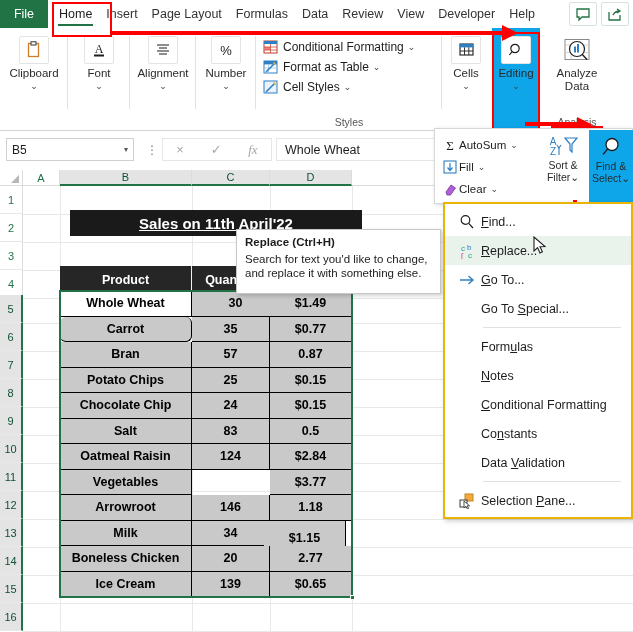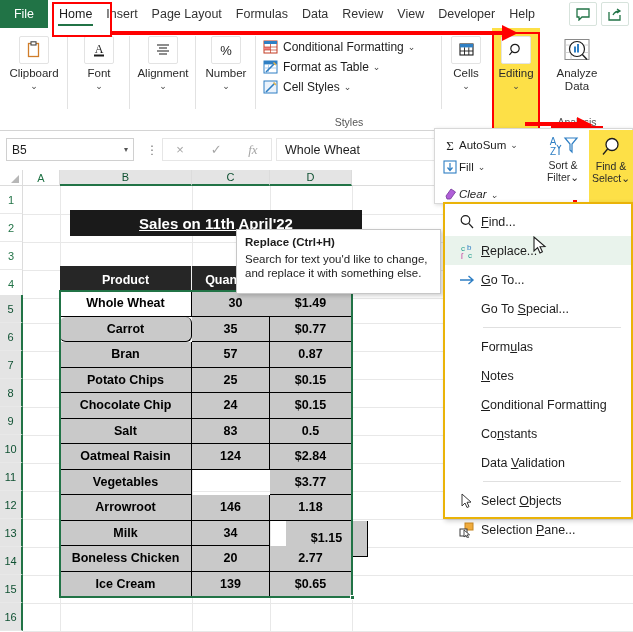--- a/index.html
+++ b/index.html
@@ -60,21 +60,21 @@
   .grp-name {
     position:absolute; bottom:3px; left:0; right:0; text-align:center;
     font-size:10.5px; color:#555;
   }
   .styles-rows { padding-top:9px; padding-left:6px; }
   .srow { display:flex; align-items:center; height:20px; font-size:12px; color:#1d1d1d; }
   .srow .sic { width:16px; height:15px; margin-right:5px; display:flex; align-items:center; justify-content:center; }
   .srow .scaret { margin-left:4px; font-size:9px; color:#444; }
 
   
-  .hl-green { background:#fde047; }
+  .hl-green { background:#0ea5e9; }
   .redbox { position:absolute; border:2.5px solid #ff0000; pointer-events:none; }
 
   
   .fbar { position:absolute; left:0; top:131px; width:633px; height:39px; background:#fff; }
   .namebox {
     position:absolute; left:6px; top:7px; width:128px; height:23px;
     border:1px solid #d0d0d0; background:#fff; display:flex; align-items:center;
     padding:0 5px; font-size:12px; color:#1d1d1d;
   }
   .namebox .nb-caret { margin-left:auto; font-size:8px; color:#555; }
@@ -365,21 +365,21 @@
         <div style="display: flex; align-items: center; height: 22px; font-size: 11.5px; color: rgb(29, 29, 29);">
           <span style="width:18px;display:flex;align-items:center;justify-content:center;">
             <svg width="14" height="14" viewBox="0 0 14 14">
               <rect x="1" y="1" width="12" height="12" fill="none" stroke="#2f7fc4" stroke-width="1.1"></rect>
               <path d="M7 3v7M4.5 7.5 7 10.5 9.5 7.5" fill="none" stroke="#2f7fc4" stroke-width="1.2"></path>
             </svg>
           </span>
           <span>Fill</span>
           <span style="margin-left:4px;font-size:9px;color:#444;">⌄</span>
         </div>
-        <div style="display: flex; align-items: flex-end; height: 22px; font-size: 11.5px; color: rgb(29, 29, 29); font-style: italic;">
+        <div style="display: flex; align-items: center; height: 22px; font-size: 11.5px; color: rgb(29, 29, 29);">
           <span style="width:18px;display:flex;align-items:center;justify-content:center;">
             <svg width="14" height="14" viewBox="0 0 14 14">
               <path d="M3 10 L8 3 L12.5 6 L7.5 13 H4 Z" fill="#b05fd8" stroke="#7d3fa0" stroke-width=".9"></path>
             </svg>
           </span>
           <span>Clear</span>
           <span style="margin-left:4px;font-size:9px;color:#444;">⌄</span>
         </div>
       </div>
 
@@ -505,21 +505,21 @@
         <div class="cell data-cell" style="left: 192px; top: 274px; width: 78px; height: 25.5px;">124</div>
         <div class="cell data-cell" style="left: 270px; top: 274px; width: 82px; height: 25.5px;">$2.84</div>
         <div class="cell data-cell" style="left: 60px; top: 299.5px; width: 132px; height: 25.5px;">Vegetables</div>
         <div class="cell data-cell" style="left: 192px; top: 299.5px; width: 78px; height: 25.5px; margin-top: 44px;">137</div>
         <div class="cell data-cell" style="left: 270px; top: 299.5px; width: 82px; height: 25.5px;">$3.77</div>
         <div class="cell data-cell" style="left: 60px; top: 325px; width: 132px; height: 25.5px;">Arrowroot</div>
         <div class="cell data-cell" style="left: 192px; top: 325px; width: 78px; height: 25.5px;">146</div>
         <div class="cell data-cell" style="left: 270px; top: 325px; width: 82px; height: 25.5px;">1.18</div>
         <div class="cell data-cell" style="left: 60px; top: 350.5px; width: 132px; height: 25.5px;">Milk</div>
         <div class="cell data-cell" style="left: 192px; top: 350.5px; width: 78px; height: 25.5px;">34</div>
-        <div class="cell data-cell" style="left: 286px; top: 350.5px; width: 82px; height: 36px;">$1.15</div>
+        <div class="cell data-cell" style="left: 264px; top: 350.5px; width: 82px; height: 36px;">$1.15</div>
         <div class="cell data-cell" style="left: 60px; top: 376px; width: 132px; height: 25.5px;">Boneless Chicken</div>
         <div class="cell data-cell" style="left: 192px; top: 376px; width: 78px; height: 25.5px;">20</div>
         <div class="cell data-cell" style="left: 270px; top: 376px; width: 82px; height: 25.5px;">2.77</div>
         <div class="cell data-cell" style="left: 60px; top: 401.5px; width: 132px; height: 25.5px;">Ice Cream</div>
         <div class="cell data-cell" style="left: 192px; top: 401.5px; width: 78px; height: 25.5px;">139</div>
         <div class="cell data-cell" style="left: 270px; top: 401.5px; width: 82px; height: 25.5px;">$0.65</div>
       </div>
 
   <div class="selbox" style="left: 59px; top: 120px; width: 294px; height: 308px;"></div>
       <div class="selhandle" style="left: 350px; top: 425px;"></div>
@@ -580,28 +580,20 @@
         <span class="mic"></span>
         <span class="mtx">Co<u>n</u>stants</span>
       </div>
       <div class="mi">
         <span class="mic"></span>
         <span class="mtx">Data <u>V</u>alidation</span>
       </div>
       <div class="msep"></div>
       <div class="mi">
         <span class="mic">
-          <svg width="14" height="16" viewBox="0 0 14 16">
-            <path d="M2 1 L2 13 L5 10 L7 14.5 L9 13.6 L7 9.3 L11 9.1 Z" fill="#fff" stroke="#3a3a3a" stroke-width="1"></path>
-          </svg>
-        </span>
-        <span class="mtx">Select <u>O</u>bjects</span>
-      </div>
-      <div class="mi">
-        <span class="mic">
           <svg width="16" height="16" viewBox="0 0 16 16">
             <rect x="6" y="1" width="8" height="7" fill="#f0ab3c" stroke="#c4841f" stroke-width="1"></rect>
             <rect x="1" y="7" width="7" height="7" fill="#fff" stroke="#3a3a3a" stroke-width="1"></rect>
             <path d="M5 8 L5 15 L7 13.3 L8.4 16 L9.6 15.4 L8.2 12.9 L10.6 12.8 Z" fill="#fff" stroke="#3a3a3a" stroke-width=".9"></path>
           </svg>
         </span>
         <span class="mtx">Selection <u>P</u>ane...</span>
       </div>
     </div>
 

